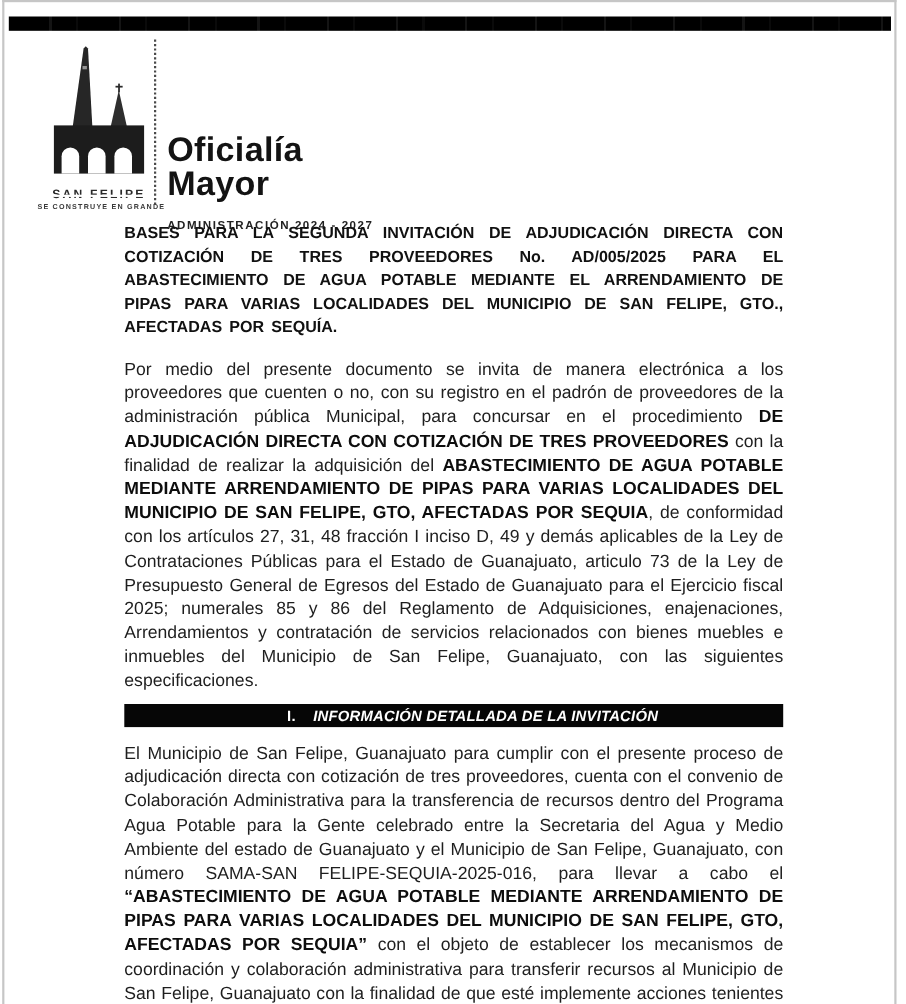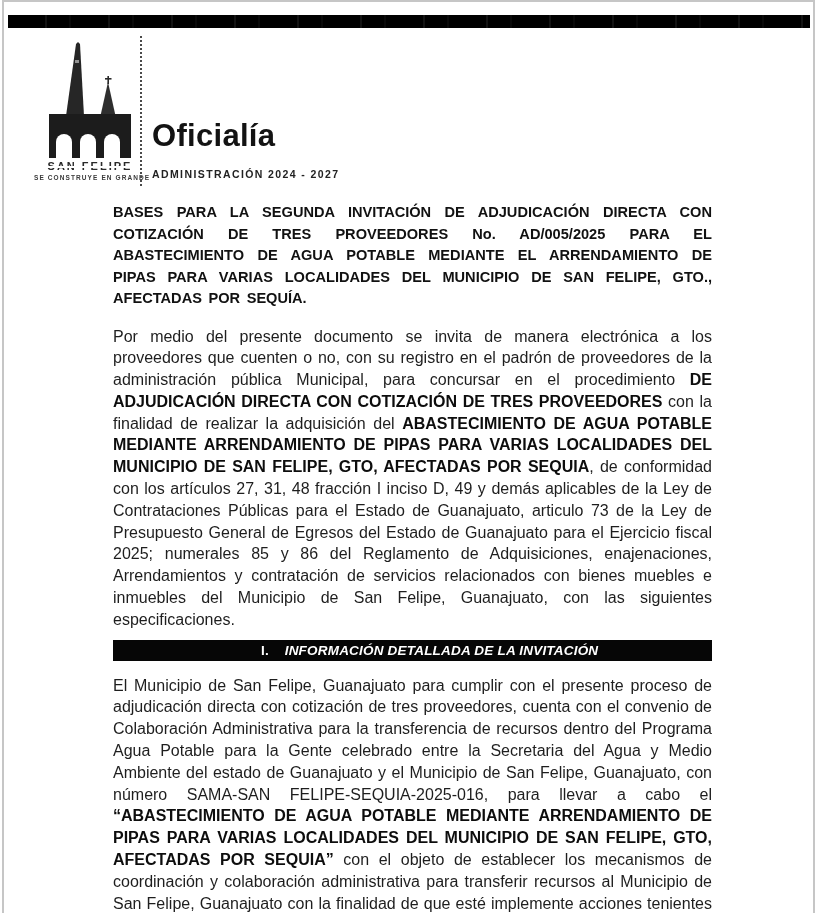--- a/index.html
+++ b/index.html
@@ -23,21 +23,21 @@
   .scan-artifact {
     position: absolute; left: 8px; top: 15px; width: 802px; height: 13px;
     background:
       repeating-linear-gradient(90deg, #000 0 37px, #141414 37px 39px, #000 39px 61px, #0a0a0a 61px 63px);
   }
 
   
   .logo-wrap { position: absolute; left: 34px; top: 40px; width: 112px; }
   .logo-svg { display: block; margin: 0 auto; }
   .logo-name {
-    position: relative; margin-top: 2px; text-align: center;
+    position: relative; margin-top: 13px; text-align: center;
     font-size: 11px; font-weight: 800; letter-spacing: 2px; color: #2a2a2a;
     white-space: nowrap;
   }
   .logo-name::after {
     content: ""; position: absolute; left: 2px; right: 2px; top: 48%; height: 2px;
     background: #fff;
   }
   .logo-tagline {
     margin-top: 2px; text-align: center;
     font-size: 6.5px; font-weight: 700; letter-spacing: 1.1px; color: #3a3a3a;
@@ -109,20 +109,21 @@
     </svg>
     <div class="logo-name">SAN FELIPE</div>
     <div class="logo-tagline">SE CONSTRUYE EN GRANDE</div>
   </div>
 
   <div class="header-divider"></div>
 
   <div class="office-block">
     <div class="office-title">
       <span>Oficialía</span><br>
+      <span>Mayor</span>
     </div>
     <div class="office-subtitle">ADMINISTRACIÓN 2024 - 2027</div>
   </div>
 
   <main class="doc">
 
     <p class="doc-title">BASES PARA LA SEGUNDA INVITACIÓN DE ADJUDICACIÓN DIRECTA CON COTIZACIÓN DE TRES PROVEEDORES No. AD/005/2025 PARA EL ABASTECIMIENTO DE AGUA POTABLE MEDIANTE EL ARRENDAMIENTO DE PIPAS PARA VARIAS LOCALIDADES DEL MUNICIPIO DE SAN FELIPE, GTO., AFECTADAS POR SEQUÍA.</p>
 
     <p class="body-par par-1"><span>Por medio del presente documento se invita de manera electrónica a los proveedores que cuenten o no, con su registro en el padrón de proveedores de la administración pública Municipal, para concursar en el procedimiento </span><b>DE ADJUDICACIÓN DIRECTA CON COTIZACIÓN DE TRES PROVEEDORES</b><span> con la finalidad de realizar la adquisición del </span><b>ABASTECIMIENTO DE AGUA POTABLE MEDIANTE ARRENDAMIENTO DE PIPAS PARA VARIAS LOCALIDADES DEL MUNICIPIO DE SAN FELIPE, GTO, AFECTADAS POR SEQUIA</b><span>, de conformidad con los artículos 27, 31, 48 fracción I inciso D, 49 y demás aplicables de la Ley de Contrataciones Públicas para el Estado de Guanajuato, articulo 73 de la Ley de Presupuesto General de Egresos del Estado de Guanajuato para el Ejercicio fiscal 2025; numerales 85 y 86 del Reglamento de Adquisiciones, enajenaciones, Arrendamientos y contratación de servicios relacionados con bienes muebles e inmuebles del Municipio de San Felipe, Guanajuato, con las siguientes especificaciones.</span></p>
 

